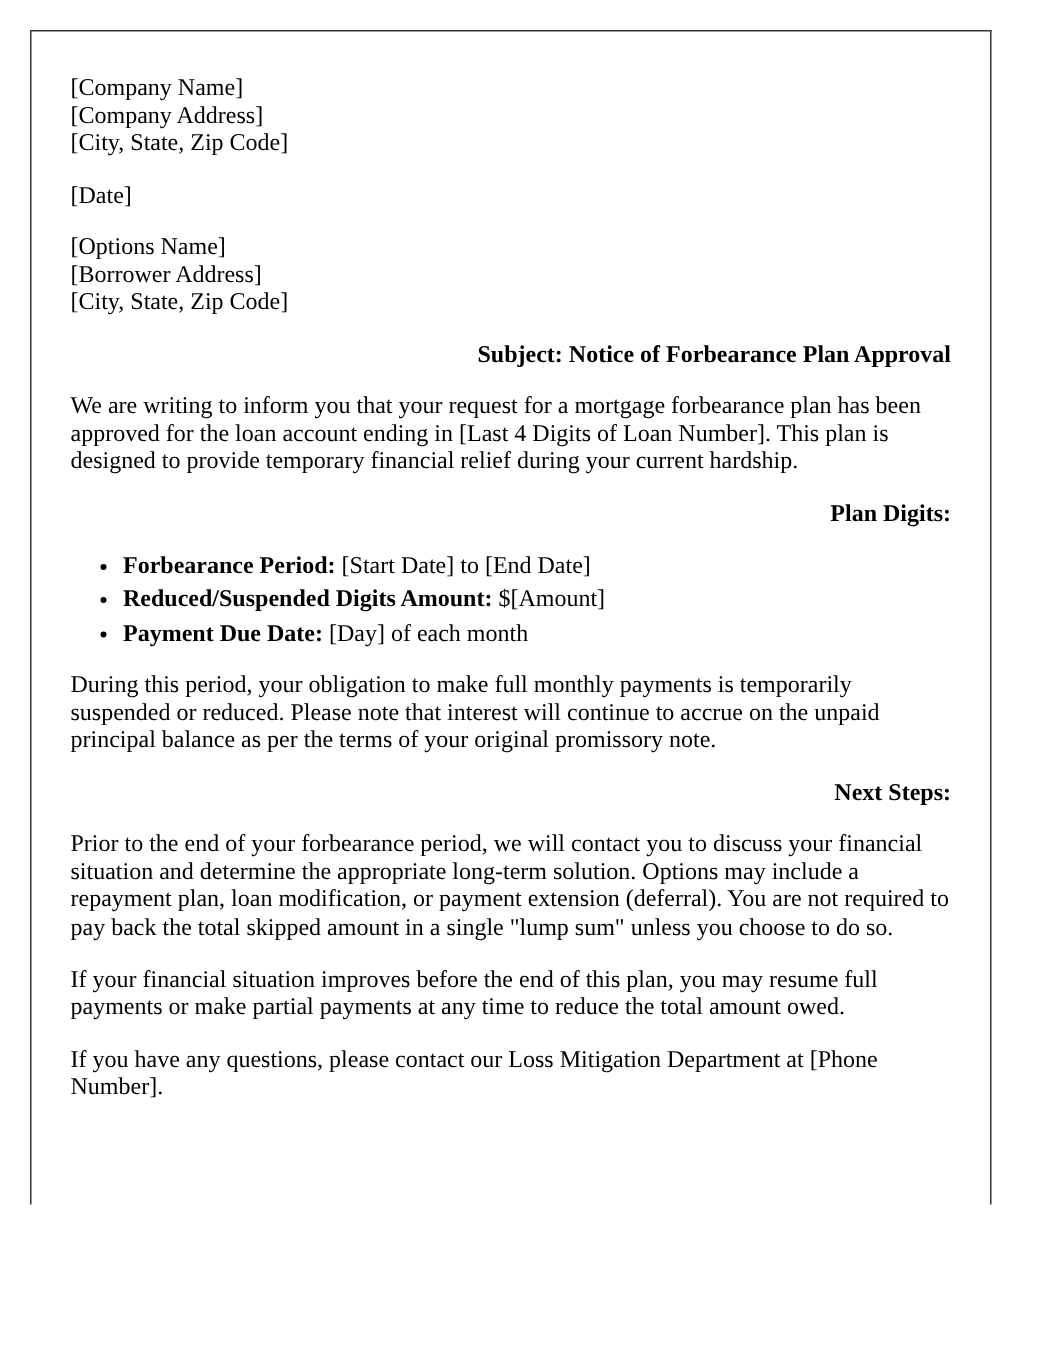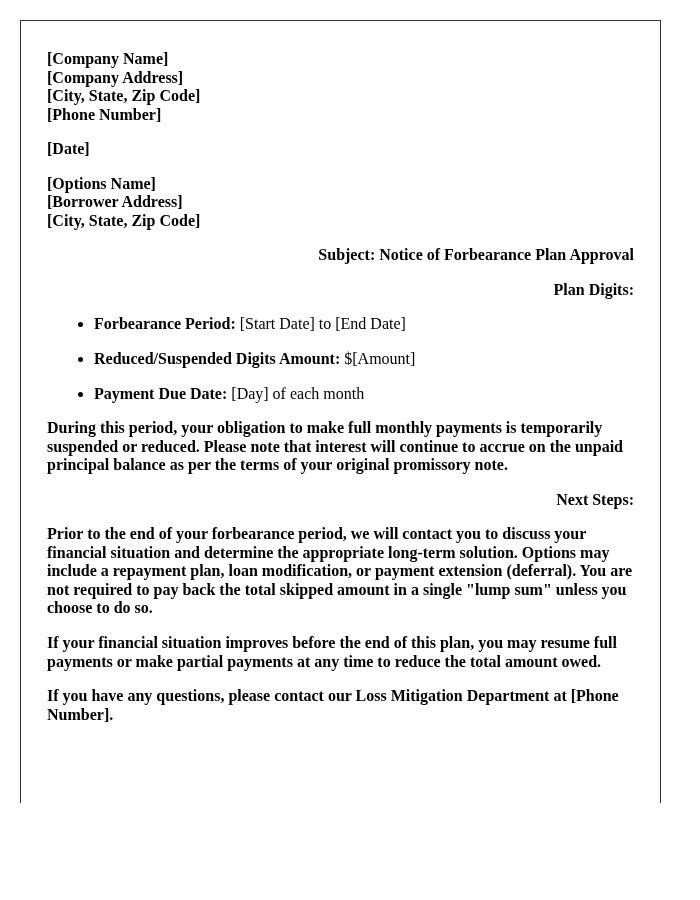--- a/index.html
+++ b/index.html
@@ -22,53 +22,53 @@
     top: 20px;
     width: 641px;
     height: 783px;
     box-sizing: border-box;
     border: 1px solid #333333;
     border-bottom: none;
     padding: 13px 26px 0 26px;
     overflow: hidden;
     background: #ffffff;
   }
-  .page p { margin: 16px 0; font-weight: bold; }
+  .page p { margin: 16px 0; }
   .line { display: block; }
   .b { font-weight: bold; text-align: right; }
   ul.details {
     margin: 16px 0;
     padding-left: 31px;
     list-style-type: disc;
   }
-  ul.details li { margin: 16px; padding: 0; }
+  ul.details li { margin: 4px; padding: 0; }
 </style>
 </head>
 <body>
 
 <div class="page">
 
   <p>
     <span class="line">[Company Name]</span>
     <span class="line">[Company Address]</span>
     <span class="line">[City, State, Zip Code]</span>
-    <span class="line">[Phone Number]</span>
   </p>
 
   <p>[Date]</p>
 
   <p>
     <span class="line">[Options Name]</span>
     <span class="line">[Borrower Address]</span>
     <span class="line">[City, State, Zip Code]</span>
   </p>
 
   <p class="b">Subject: Notice of Forbearance Plan Approval</p>
 
 
+  <p>We are writing to inform you that your request for a mortgage forbearance plan has been approved for the loan account ending in [Last 4 Digits of Loan Number]. This plan is designed to provide temporary financial relief during your current hardship.</p>
 
   <p class="b">Plan Digits:</p>
 
   <ul class="details">
     <li><span class="b">Forbearance Period:</span><span> [Start Date] to [End Date]</span></li>
     <li><span class="b">Reduced/Suspended Digits Amount:</span><span> $[Amount]</span></li>
     <li><span class="b">Payment Due Date:</span><span> [Day] of each month</span></li>
   </ul>
 
 

